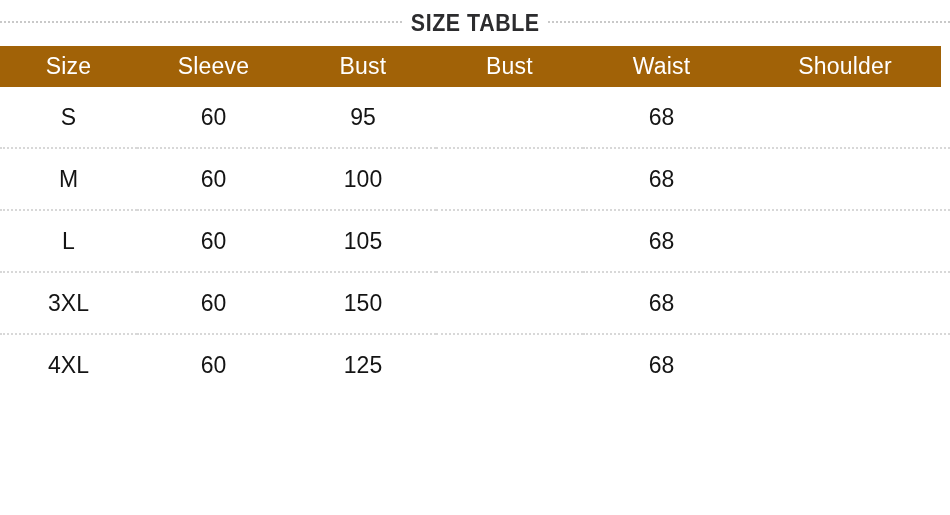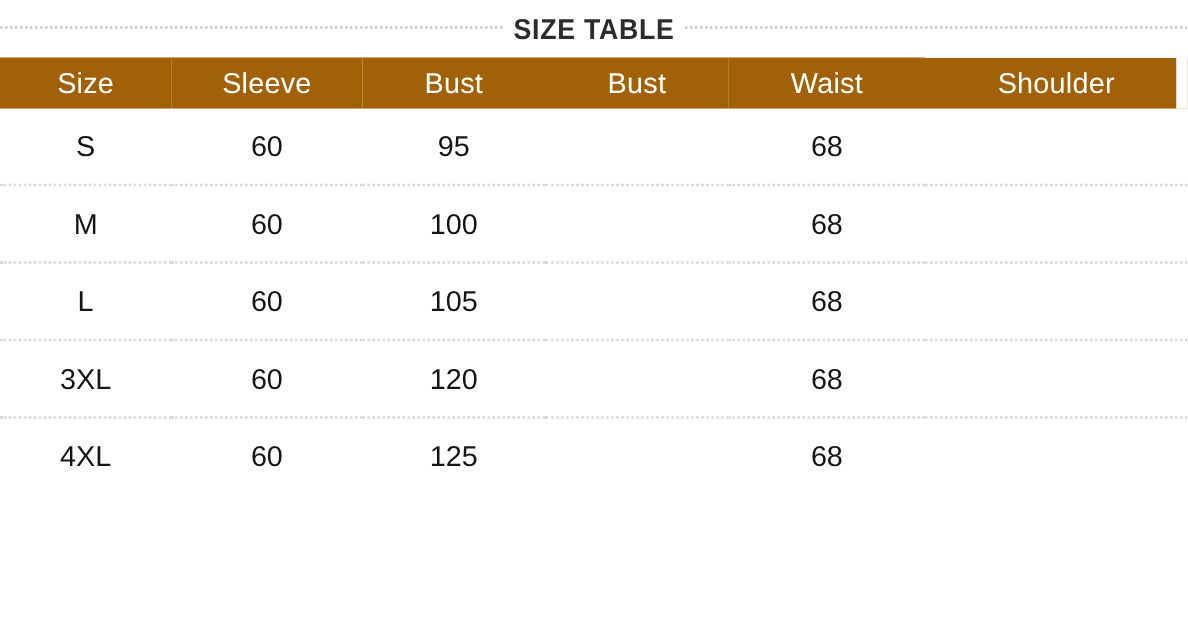--- a/index.html
+++ b/index.html
@@ -161,21 +161,21 @@
         <td>L</td>
         <td>60</td>
         <td>105</td>
         <td class="cell-empty"></td>
         <td>68</td>
         <td class="cell-empty"></td>
       </tr>
       <tr>
         <td>3XL</td>
         <td>60</td>
-        <td>120</td>
+        <td>150</td>
         <td class="cell-empty"></td>
         <td>68</td>
         <td class="cell-empty"></td>
       </tr>
       <tr>
         <td>4XL</td>
         <td>60</td>
         <td>125</td>
         <td class="cell-empty"></td>
         <td>68</td>

